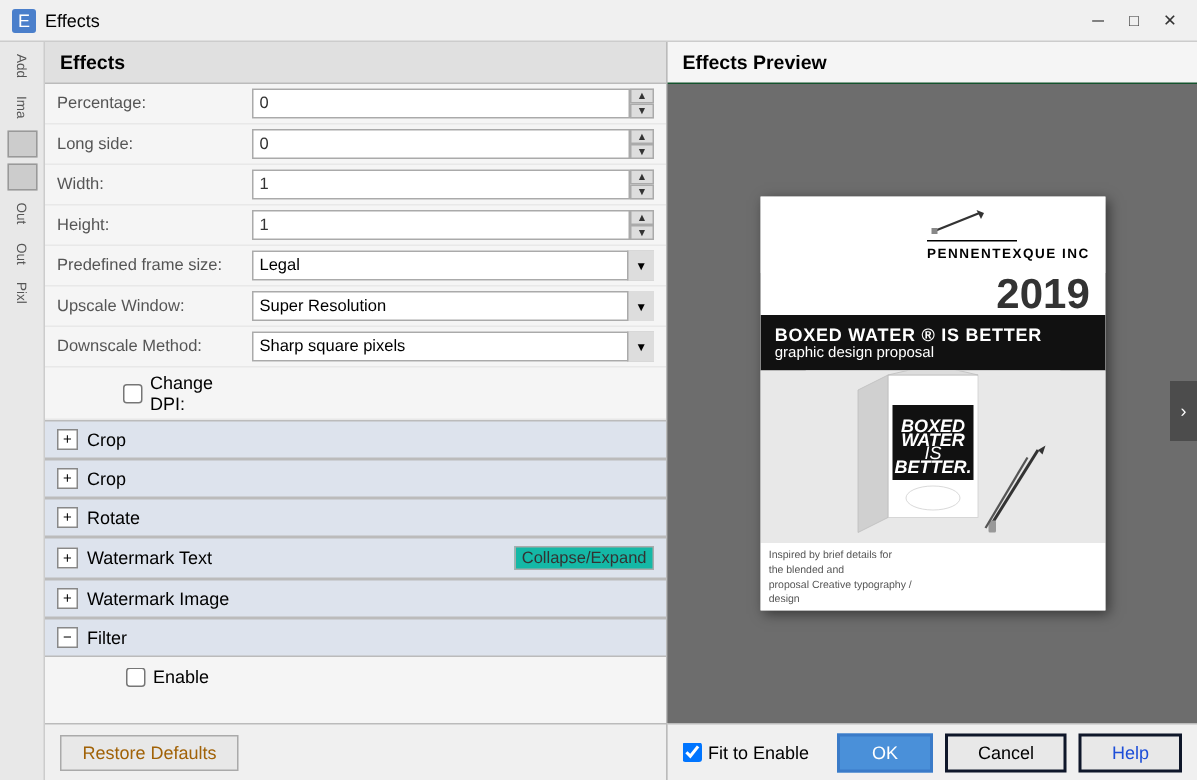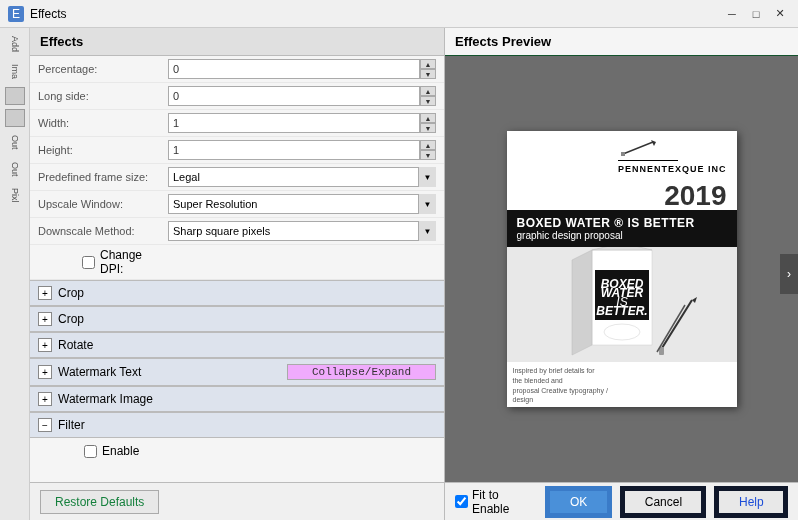--- a/index.html
+++ b/index.html
@@ -208,27 +208,26 @@
       background: #dde3ed;
       border-bottom: 1px solid #bbb;
       border-top: 1px solid #bbb;
       cursor: pointer;
       gap: 6px;
       color: #000;
       font-size: 12px;
     }
     .collapse-expand-btn {
       margin-left: auto;
-      padding: 1px 24px;
-      background: #f0abfc;
+      padding: 1px 4px;
+      background: #14b8a6;
       border: 1px solid #aaa;
       font-size: 11px;
       cursor: pointer;
       color: #333;
-      font-family: Liberation Mono, monospace;
     }
 
     
     .filter-content {
       padding: 6px 10px;
       background: #f5f5f5;
     }
 
     
     .panel-content::-webkit-scrollbar { width: 12px; }
@@ -343,21 +342,21 @@
       align-items: center;
       padding: 0 10px;
       gap: 8px;
     }
     .restore-btn {
       padding: 4px 14px;
       background: #e8e8e8;
       border: 1px solid #aaa;
       font-size: 12px;
       cursor: pointer;
-      color: #15803d;
+      color: #a16207;
     }
 
     
     .bottom-bar-right {
       height: 38px;
       background: #f0f0f0;
       border-top: 1px solid #bbb;
       display: flex;
       align-items: center;
       padding: 0 10px;
@@ -367,21 +366,21 @@
     .fit-checkbox {
       display: flex;
       align-items: center;
       gap: 4px;
       margin-right: auto;
     }
 
     .dialog-btn {
       padding: 4px 20px;
       font-size: 12px;
-      border: 5px solid #0f172a;
+      border: 2px solid #0f172a;
       cursor: pointer;
       min-width: 64px;
       text-align: center;
     }
     .btn-ok {
       background: #4a90d9;
       color: white;
       border-color: #3a7bc8;
     }
     .btn-cancel {

